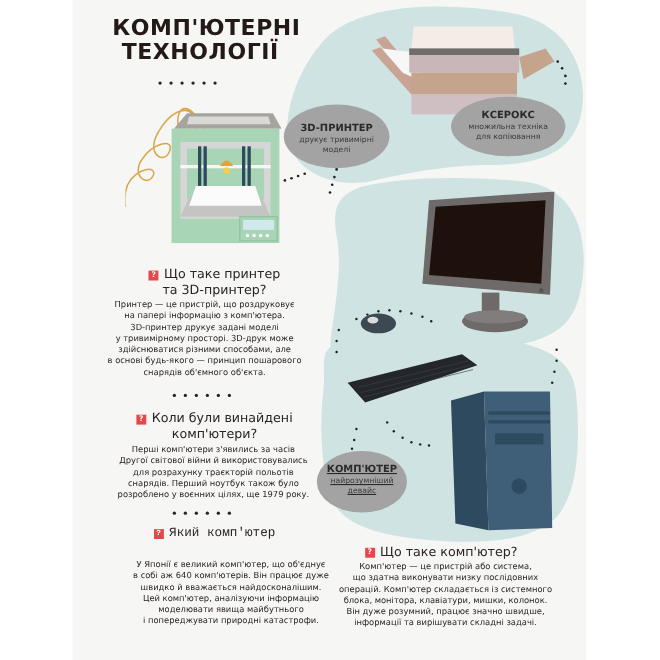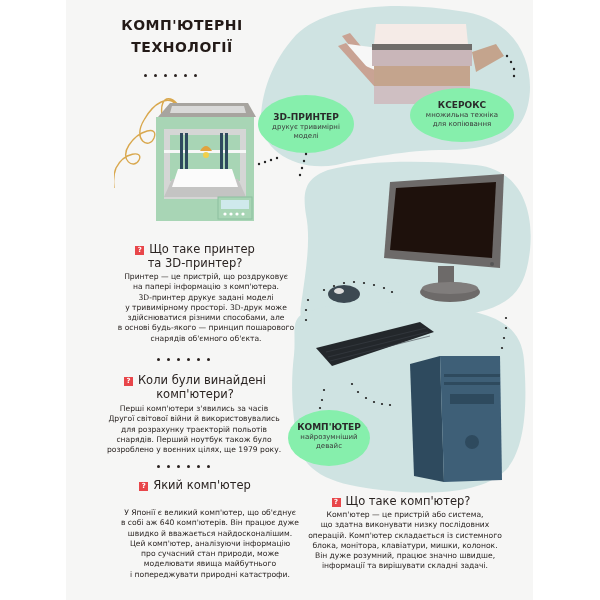--- a/index.html
+++ b/index.html
@@ -1,25 +1,25 @@
 <!DOCTYPE html>
 <html><head>
   <meta charset="utf-8">
   <style>
     html, body { margin:0; padding:0; }
     body { width:600px; height:600px; background:#ffffff; position:relative; overflow:hidden; font-family:"DejaVu Sans", sans-serif; }
     .page { position:absolute; left:66px; top:0; width:467px; height:600px; background:#f6f6f5; overflow:hidden; }
     .abs { position:absolute; }
-    .title { position:absolute; left:36px; top:14px; width:160px; text-align:center; font-family:"DejaVu Sans", sans-serif; font-weight:bold; font-size:14px; line-height:22px; color:#231a17; letter-spacing:0.5px; }
+    .title { position:absolute; left:36px; top:14px; width:160px; text-align:center; font-family:"DejaVu Sans", sans-serif; font-weight:bold; font-size:20px; line-height:22px; color:#231a17; letter-spacing:0.5px; }
     .dots { position:absolute; display:flex; gap:7px; }
     .dots i { width:3px; height:3px; border-radius:50%; background:#2a2220; display:block; }
     .q-head { position:absolute; text-align:center; font-size:11.5px; line-height:14px; color:#2a2321; }
     .q-head .qicon { display:inline-block; width:9px; height:9px; background:#e8464a; color:#fff; font-size:7px; line-height:9px; text-align:center; font-weight:bold; margin-right:5px; vertical-align:1px; }
     .q-body { position:absolute; text-align:center; font-size:7.6px; line-height:10.3px; color:#2b2523; }
-    .bubble { position:absolute; background:#86efac; border-radius:50%; text-align:center; color:#2a2a2a; }
+    .bubble { position:absolute; background:#a3a3a3; border-radius:50%; text-align:center; color:#2a2a2a; }
     .bubble .bt { font-size:9px; font-weight:bold; line-height:11px; }
     .bubble .bs { font-size:7px; line-height:9px; color:#3a3a3a; }
     svg { display:block; }
   </style>
 </head>
 <body>
 
 <div class="page">
 
   <svg class="abs" style="left:0;top:0" width="467" height="600">
@@ -96,21 +96,21 @@
   <div class="bubble" style="left:192px;top:95px;width:96px;height:58px;">
     <div class="bt" style="margin-top:17px">3D-ПРИНТЕР</div>
     <div class="bs">друкує тривимірні</div>
     <div class="bs">моделі</div>
   </div>
   <div class="bubble" style="left:344px;top:88px;width:104px;height:54px;">
     <div class="bt" style="margin-top:12px">КСЕРОКС</div>
     <div class="bs">множильна техніка</div>
     <div class="bs">для копіювання</div>
   </div>
-  <div class="bubble" style="left:222px;top:410px;width:82px;height:56px;">
+  <div class="bubble" style="left:222px;top:410px;width:82px;height:56px;text-decoration:underline;">
     <div class="bt" style="margin-top:12px">КОМП'ЮТЕР</div>
     <div class="bs">найрозумніший</div>
     <div class="bs">девайс</div>
   </div>
 
   <svg class="abs" style="left:232px;top:150px" width="12" height="30">
     <circle cx="8" cy="4" r="1.2" fill="#222"></circle>
       <circle cx="6" cy="11" r="1.2" fill="#222"></circle>
       <circle cx="4" cy="18" r="1.2" fill="#222"></circle>
       <circle cx="2" cy="25" r="1.2" fill="#222"></circle>
@@ -175,21 +175,21 @@
     <rect x="36" y="22" width="56" height="3" fill="#2e4a5e"></rect>
     <rect x="36" y="30" width="56" height="3" fill="#2e4a5e"></rect>
     <rect x="42" y="42" width="44" height="10" fill="#2e4a5e"></rect>
     <circle cx="64" cy="90" r="7" fill="#2e4a5e"></circle>
   </svg>
 
   <div class="q-head" style="left:20px;top:242px;width:218px;">
     <div><span class="qicon">?</span><span>Що таке принтер</span></div>
     <div>та 3D-принтер?</div>
   </div>
-  <div class="q-body" style="left:20px;top:272px;width:240px;">
+  <div class="q-body" style="left:0;top:272px;width:240px;">
     <div>Принтер — це пристрій, що роздруковує</div>
     <div>на папері інформацію з комп'ютера.</div>
     <div>3D-принтер друкує задані моделі</div>
     <div>у тривимірному просторі. 3D-друк може</div>
     <div>здійснюватися різними способами, але</div>
     <div>в основі будь-якого — принцип пошарового</div>
     <div>снарядів об'ємного об'єкта.</div>
   </div>
   <div class="dots" style="left:91px;top:358px">
       <i></i>
@@ -213,29 +213,28 @@
   </div>
   <div class="dots" style="left:91px;top:465px">
       <i></i>
       <i></i>
       <i></i>
       <i></i>
       <i></i>
       <i></i>
     </div>
 
-  <div class="q-head" style="left:20px;top:478px;width:218px;">
+  <div class="q-head" style="left:20px;top:478px;width:218px;font-family:Liberation Mono, monospace;">
     <div><span class="qicon">?</span><span>Який комп'ютер</span></div>
   </div>
   <div class="q-body" style="left:24px;top:508px;width:240px;">
     <div>У Японії є великий комп'ютер, що об'єднує</div>
     <div>в собі аж 640 комп'ютерів. Він працює дуже</div>
     <div>швидко й вважається найдосконалішим.</div>
     <div>Цей комп'ютер, аналізуючи інформацію</div>
-    <div>про сучасний стан природи, може</div>
     <div>моделювати явища майбутнього</div>
     <div>і попереджувати природні катастрофи.</div>
   </div>
 
   <div class="q-head" style="left:226px;top:494px;width:218px;">
     <div><span class="qicon">?</span><span>Що таке комп'ютер?</span></div>
   </div>
   <div class="q-body" style="left:216px;top:510px;width:246px;">
     <div>Комп'ютер — це пристрій або система,</div>
     <div>що здатна виконувати низку послідовних</div>

